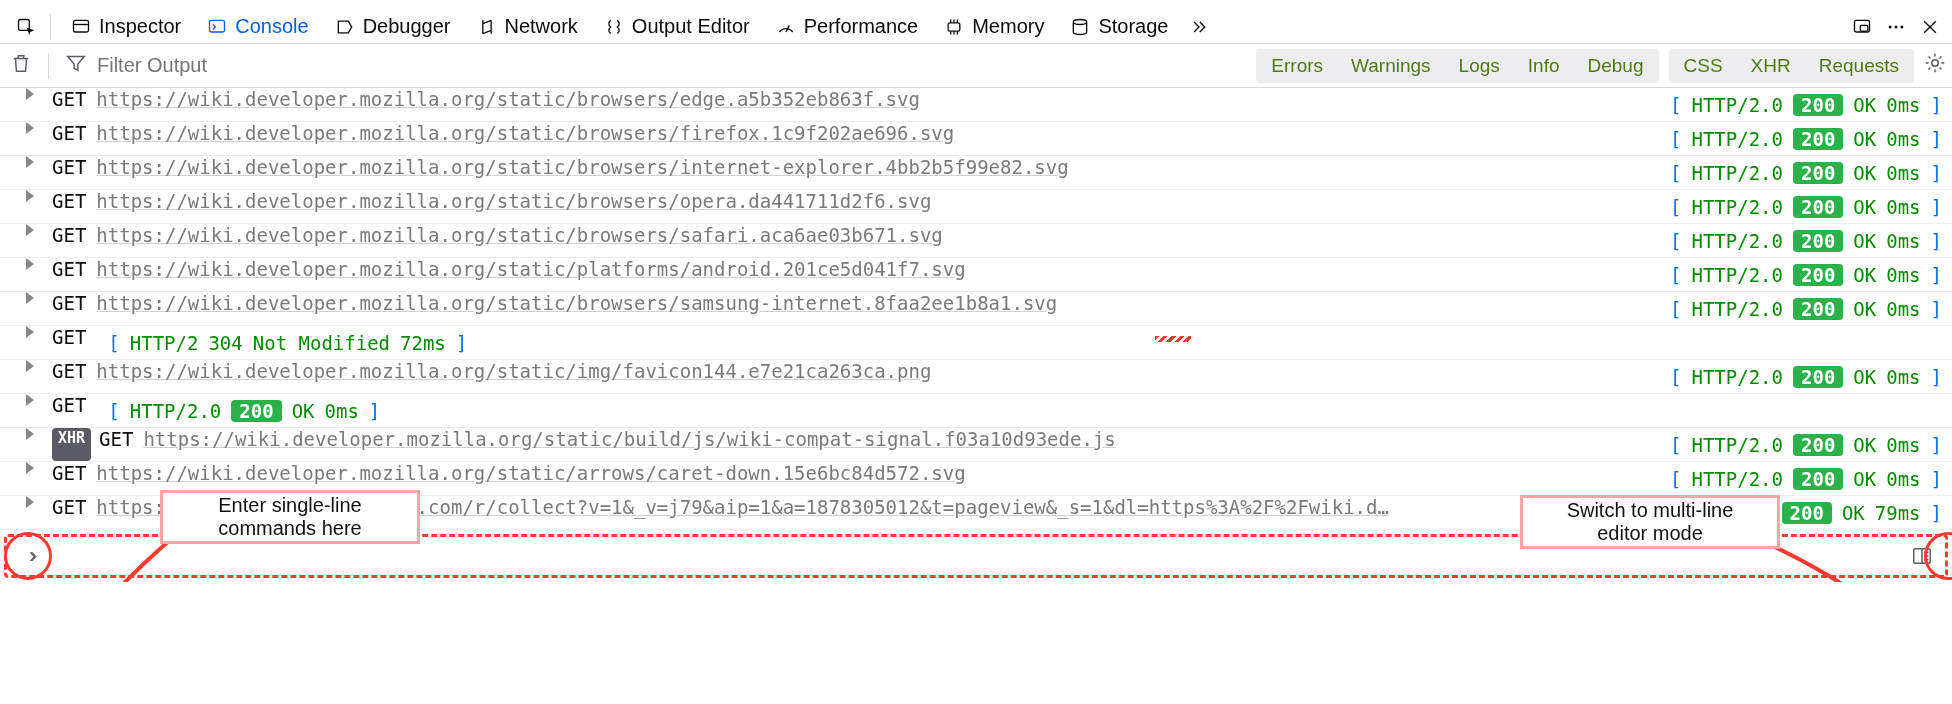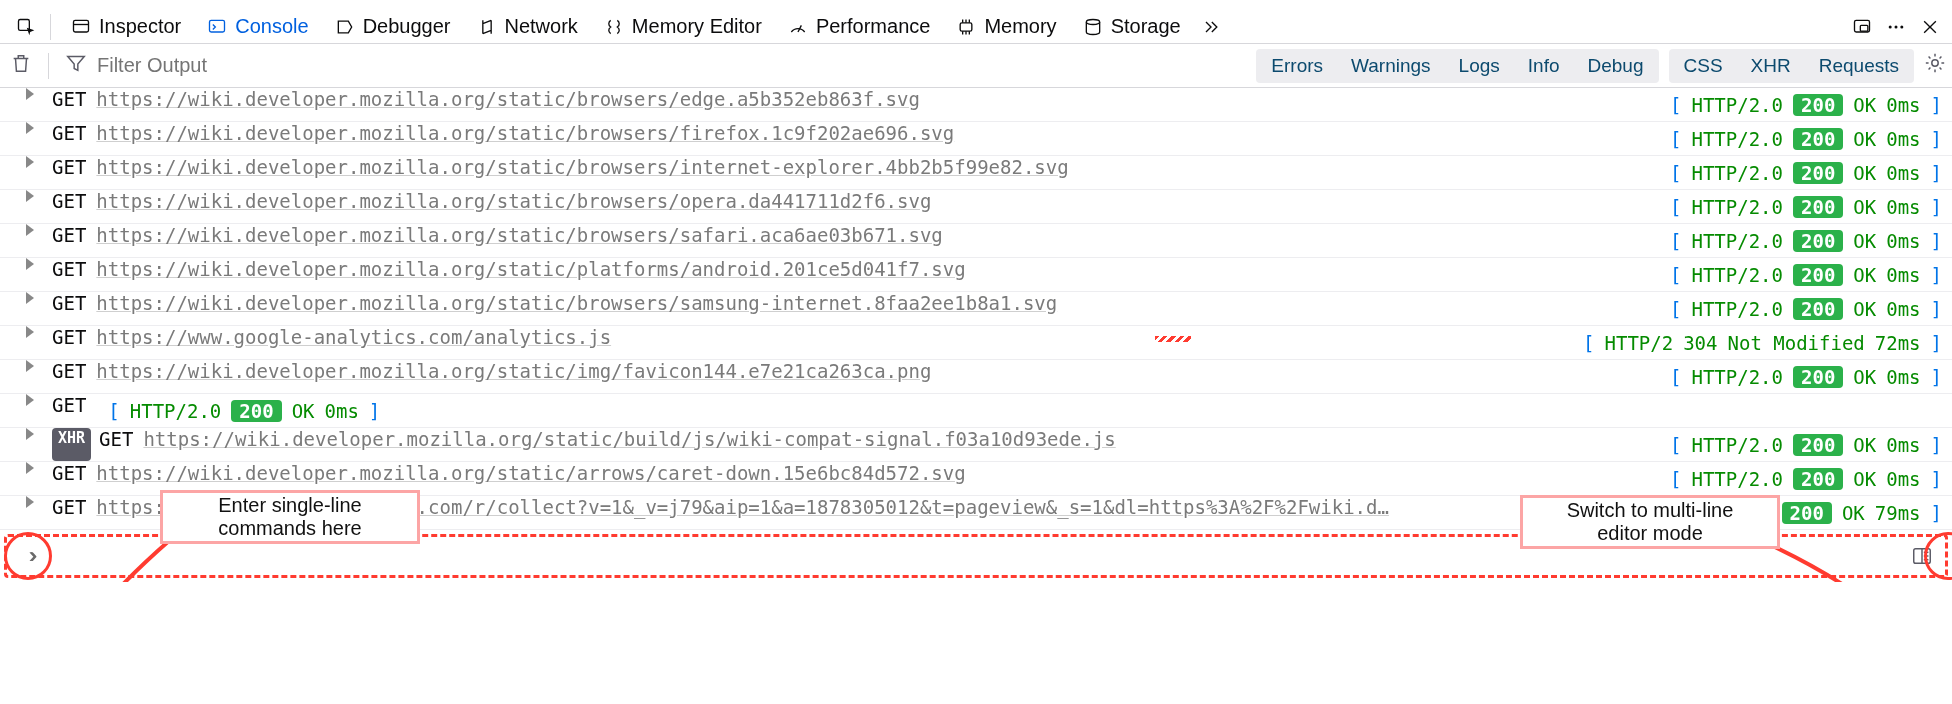--- a/index.html
+++ b/index.html
@@ -47,21 +47,21 @@
   .filter-input input {
     border: none; outline: none; font-size: 20px; color: #be185d; width: 320px;
   }
   .filterbar .grow { flex: 1; }
   .pill-group {
     display: inline-flex; background: #ededf0; border-radius: 4px; padding: 3px;
     gap: 4px;
   }
   .pill {
     padding: 3px 12px; border-radius: 3px; font-size: 19px;
-    background: #ededf0; color: #0c4a6e; cursor: pointer;
+    background: #ededf0; color: #4d7c0f; cursor: pointer;
   }
   
   .log {
     width: 100%;
   }
   .row {
     display: flex; 
     height: 34px;
     border-bottom: 1px solid #ededf0;
     padding: 0 10px 0 26px;
@@ -174,21 +174,21 @@
     <div class="tool-btn">
       <svg viewBox="0 0 24 24">
           <path d="M7 4 V20 M17 4 V20 M7 8 L17 4 M7 20 L17 16"></path>
         </svg>
       <span>Network</span>
     </div>
     <div class="tool-btn">
       <svg viewBox="0 0 24 24">
           <path d="M8 4 C5 6 5 10 8 12 C5 14 5 18 8 20 M16 4 C19 6 19 10 16 12 C19 14 19 18 16 20"></path>
         </svg>
-      <span>Memory Editor</span>
+      <span>Output Editor</span>
     </div>
     <div class="tool-btn">
       <svg viewBox="0 0 24 24">
           <path d="M4 18 A10 10 0 0 1 20 18"></path>
           <line x1="12" y1="18" x2="16" y2="10"></line>
         </svg>
       <span>Performance</span>
     </div>
     <div class="tool-btn">
       <svg viewBox="0 0 24 24">
@@ -355,21 +355,20 @@
           <span class="proto">HTTP/2.0</span>
           <span class="status-badge">200</span>
           <span class="ok">OK</span>
           <span class="timing">0ms</span>
           <span class="lb">]</span>
         </span>
       </div>
       <div class="row">
         <div class="twisty"></div>
         <span class="method">GET</span>
-        <span class="url">https://www.google-analytics.com/analytics.js</span>
         <span class="resp">
           <span class="lb">[</span>
           <span class="proto">HTTP/2</span>
           <span class="proto">304</span>
           <span class="ok">Not Modified</span>
           <span class="timing">72ms</span>
           <span class="lb">]</span>
         </span>
       </div>
       <div class="row">

